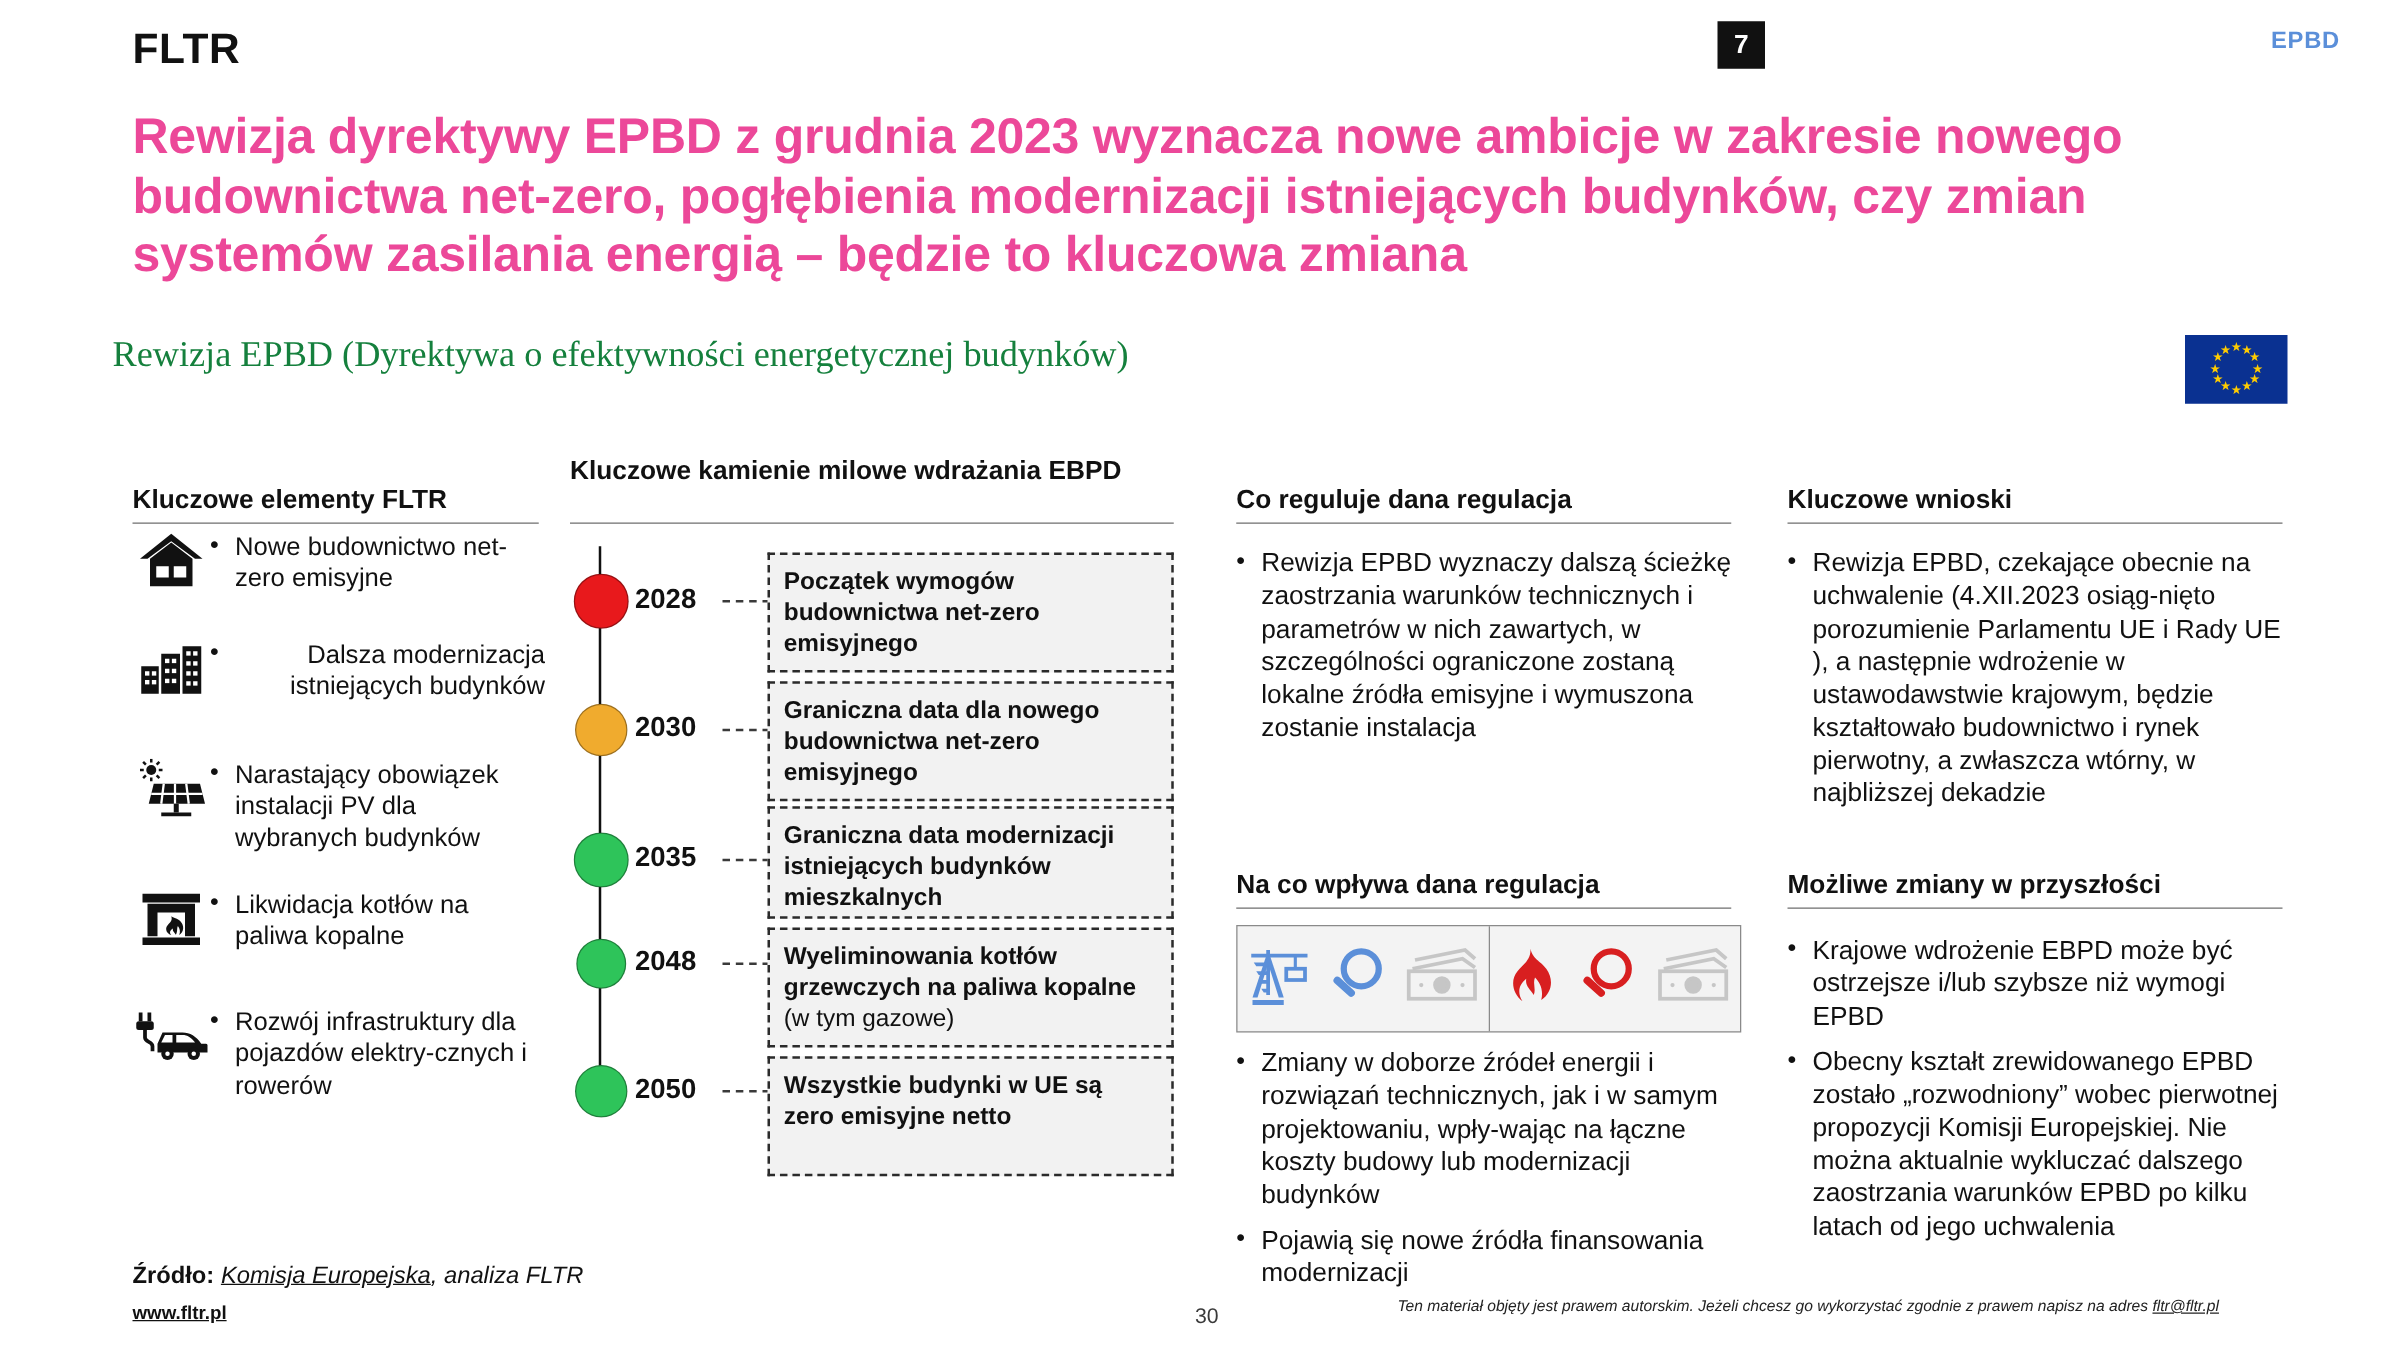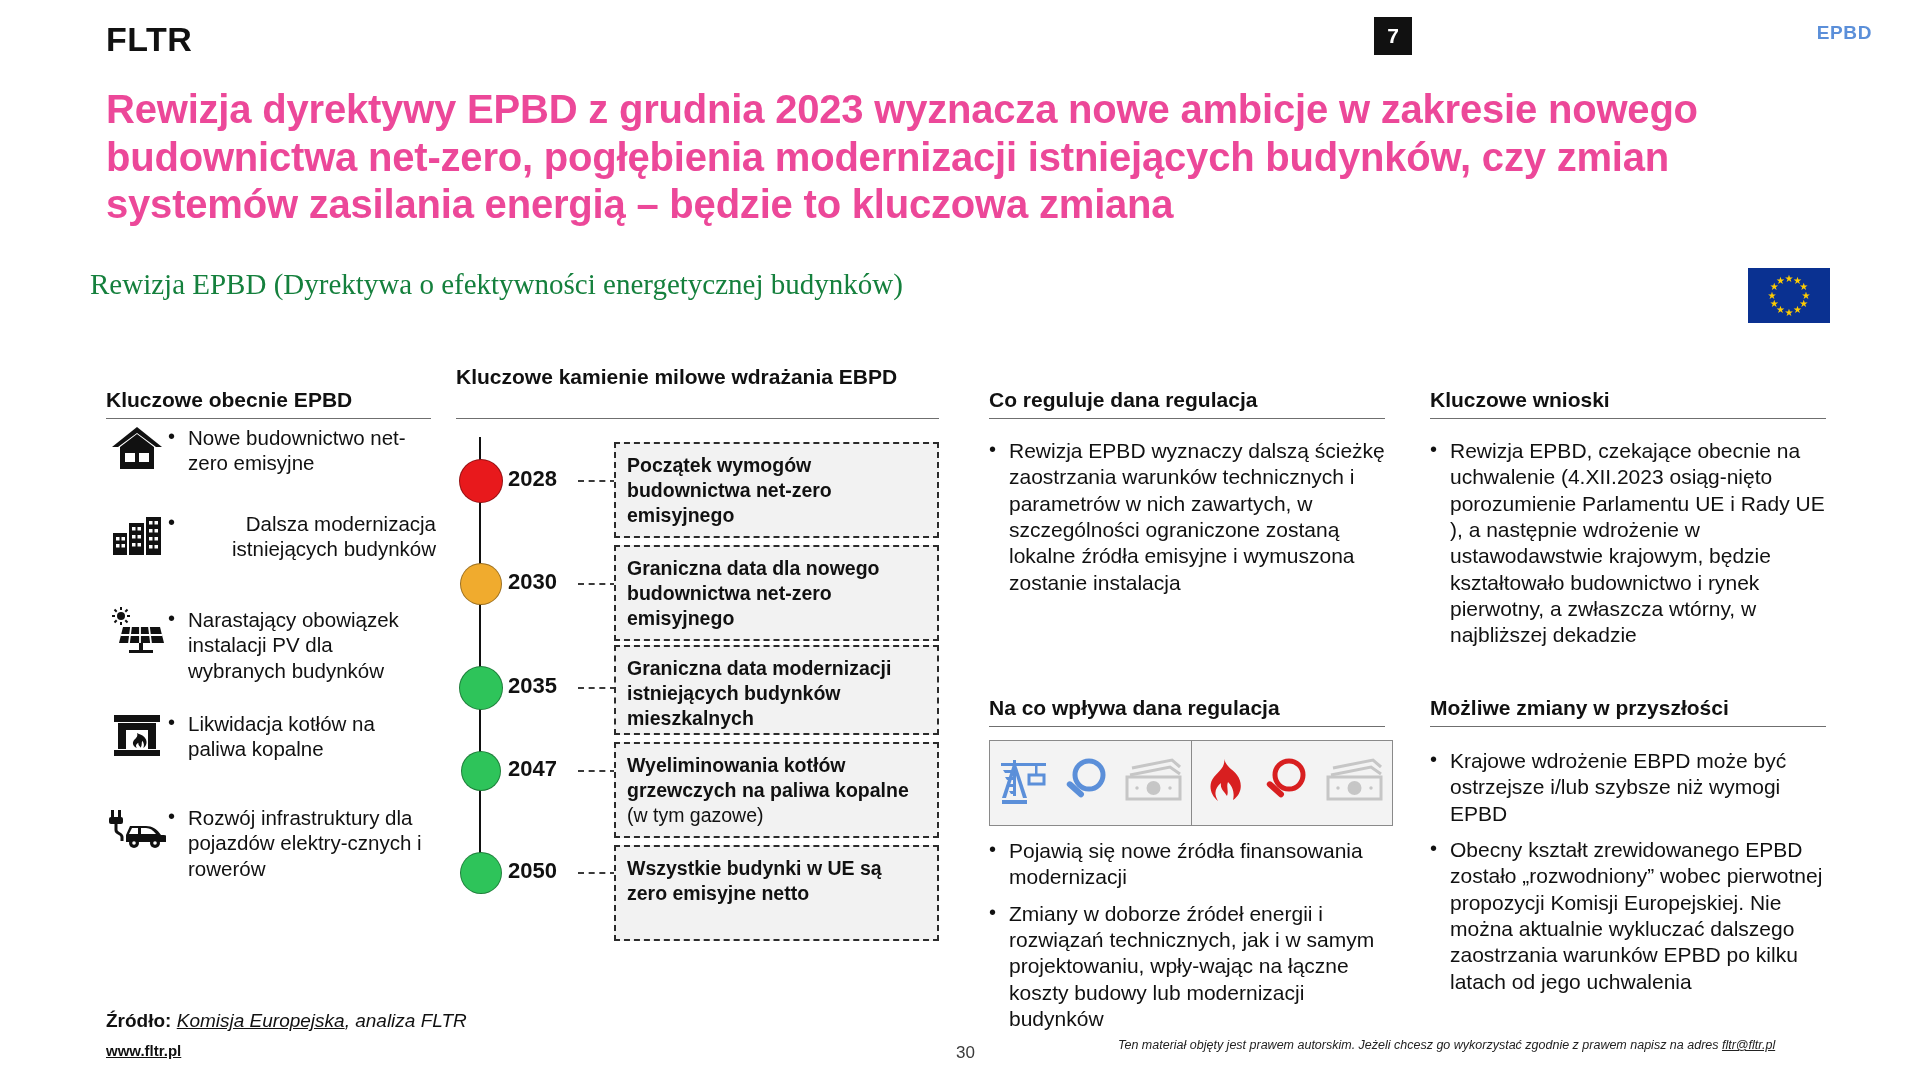--- a/index.html
+++ b/index.html
@@ -143,21 +143,21 @@
       <div class="star" style="left: 51.2224px; top: 31px;">★</div>
       <div class="star" style="left: 45px; top: 37.2224px;">★</div>
       <div class="star" style="left: 36.5px; top: 39.5px;">★</div>
       <div class="star" style="left: 28px; top: 37.2224px;">★</div>
       <div class="star" style="left: 21.7776px; top: 31px;">★</div>
       <div class="star" style="left: 19.5px; top: 22.5px;">★</div>
       <div class="star" style="left: 21.7776px; top: 14px;">★</div>
       <div class="star" style="left: 28px; top: 7.77757px;">★</div>
     </div>
 
-  <div class="col-head" style="left:106px;top:388px;width:300px;">Kluczowe obecnie EPBD</div>
+  <div class="col-head" style="left:106px;top:388px;width:300px;">Kluczowe elementy FLTR</div>
   <div class="col-rule" style="left:106px;top:418px;width:325px;"></div>
 
   <div class="kelem" id="kelem-list">
       <div class="kelem-row" style="position: absolute; top: 0px; left: 0px; width: 330px;">
         <div class="kelem-icon">
           <svg width="52" height="46" viewBox="0 0 52 46">
             <g fill="#111">
               <polygon points="26,2 51,22 45,22 26,8 7,22 1,22"></polygon>
               <path d="M9 22 L26 9 L43 22 L43 44 L9 44 Z M14 28 h10 v9 h-10 z M28 28 h10 v9 h-10 z" fill="#111" fill-rule="evenodd"></path>
             </g>
@@ -275,21 +275,21 @@
       <div class="tl-box" style="top: 442px; height: 96px;"><span>Początek wymogów budownictwa net-zero emisyjnego</span></div>
       <div class="tl-dot" style="left: 460px; top: 563px; width: 40px; height: 40px; background: rgb(240, 171, 46);"></div>
       <div class="tl-year" style="left: 508px; top: 569px;">2030</div>
       <div class="tl-lead" style="left: 578px; top: 583px; width: 38px;"></div>
       <div class="tl-box" style="top: 545px; height: 96px;"><span>Graniczna data dla nowego budownictwa net-zero emisyjnego</span></div>
       <div class="tl-dot" style="left: 459px; top: 666px; width: 42px; height: 42px; background: rgb(46, 196, 90);"></div>
       <div class="tl-year" style="left: 508px; top: 673px;">2035</div>
       <div class="tl-lead" style="left: 578px; top: 687px; width: 38px;"></div>
       <div class="tl-box" style="top: 645px; height: 90px;"><span>Graniczna data modernizacji istniejących budynków mieszkalnych</span></div>
       <div class="tl-dot" style="left: 461px; top: 751px; width: 38px; height: 38px; background: rgb(46, 196, 90);"></div>
-      <div class="tl-year" style="left: 508px; top: 756px;">2047</div>
+      <div class="tl-year" style="left: 508px; top: 756px;">2048</div>
       <div class="tl-lead" style="left: 578px; top: 770px; width: 38px;"></div>
       <div class="tl-box" style="top: 742px; height: 96px;"><span>Wyeliminowania kotłów grzewczych na paliwa kopalne</span><span class="normal"> (w tym gazowe)</span></div>
       <div class="tl-dot" style="left: 460px; top: 852px; width: 40px; height: 40px; background: rgb(46, 196, 90);"></div>
       <div class="tl-year" style="left: 508px; top: 858px;">2050</div>
       <div class="tl-lead" style="left: 578px; top: 872px; width: 38px;"></div>
       <div class="tl-box" style="top: 845px; height: 96px;"><span>Wszystkie budynki w UE są zero emisyjne netto</span></div>
     </div>
 
   <div class="col-head" style="left:989px;top:388px;width:380px;">Co reguluje dana regulacja</div>
   <div class="col-rule" style="left:989px;top:418px;width:396px;"></div>
@@ -369,22 +369,22 @@
           <circle cx="15" cy="32" r="1.7" fill="#c6c6c6" stroke="none"></circle>
           <circle cx="48" cy="32" r="1.7" fill="#c6c6c6" stroke="none"></circle>
         </g>
           </svg>
       </span>
     </div>
   </div>
 
   <div class="bl" style="left:989px;top:838px;width:398px;" id="bl-affects">
       <ul>
+        <li>Zmiany w doborze źródeł energii i rozwiązań technicznych, jak i w samym projektowaniu, wpły-wając na łączne koszty budowy lub modernizacji budynków</li>
         <li>Pojawią się nowe źródła finansowania modernizacji</li>
-        <li>Zmiany w doborze źródeł energii i rozwiązań technicznych, jak i w samym projektowaniu, wpły-wając na łączne koszty budowy lub modernizacji budynków</li>
       </ul>
     </div>
 
   <div class="col-head" style="left:1430px;top:388px;width:400px;">Kluczowe wnioski</div>
   <div class="col-rule" style="left:1430px;top:418px;width:396px;"></div>
   <div class="bl" style="left:1430px;top:438px;width:400px;" id="bl-conclusions">
       <ul>
         <li>Rewizja EPBD, czekające obecnie na uchwalenie (4.XII.2023 osiąg-nięto porozumienie Parlamentu UE i Rady UE ), a następnie wdrożenie w ustawodawstwie krajowym, będzie kształtowało budownictwo i rynek pierwotny, a zwłaszcza wtórny, w najbliższej dekadzie</li>
       </ul>
     </div>

